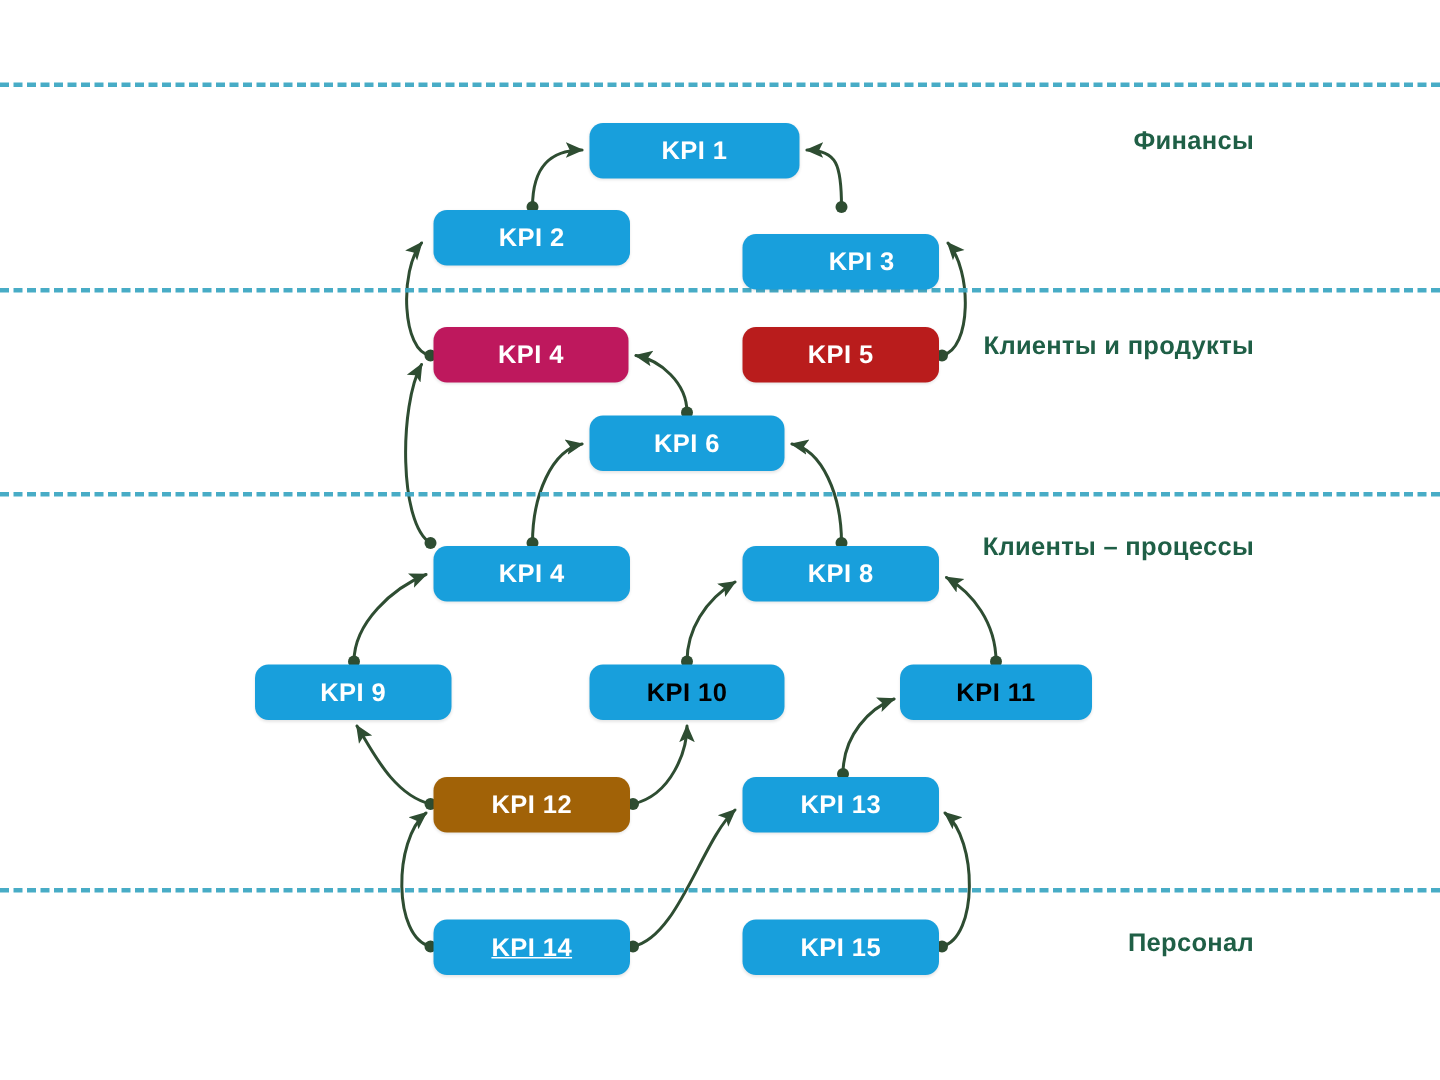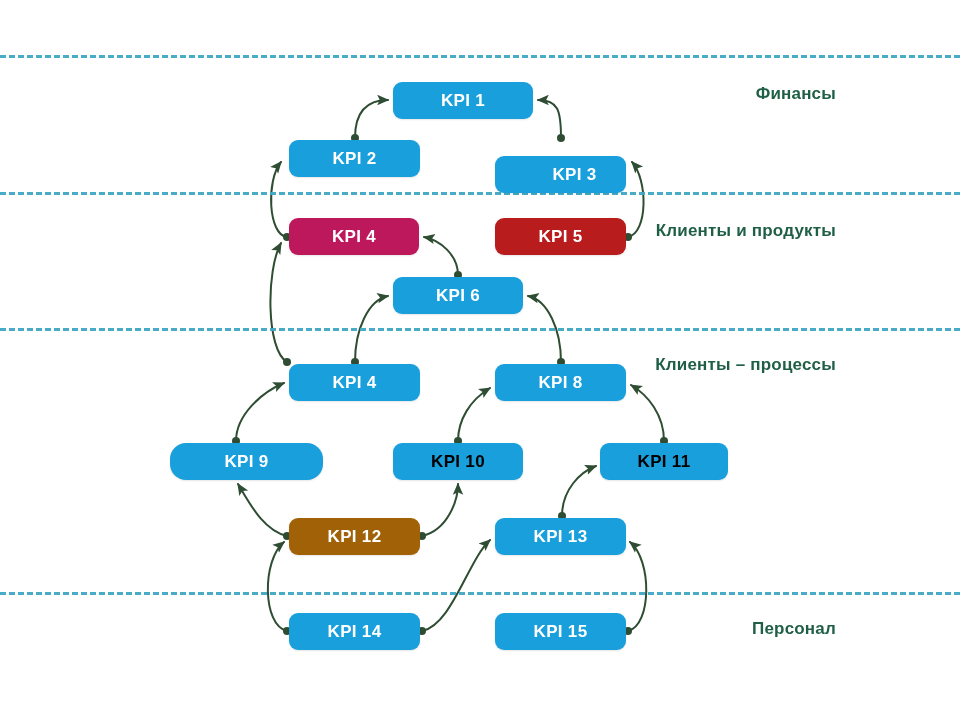--- a/index.html
+++ b/index.html
@@ -134,36 +134,36 @@
       </div>
       <div class="kpi-node" style="left: 393px; top: 277px; width: 130px; height: 37px; background: rgb(24, 159, 220); color: rgb(255, 255, 255);">
         <span>KPI 6</span>
       </div>
       <div class="kpi-node" style="left: 289px; top: 364px; width: 131px; height: 37px; background: rgb(24, 159, 220); color: rgb(255, 255, 255);">
         <span>KPI 4</span>
       </div>
       <div class="kpi-node" style="left: 495px; top: 364px; width: 131px; height: 37px; background: rgb(24, 159, 220); color: rgb(255, 255, 255);">
         <span>KPI 8</span>
       </div>
-      <div class="kpi-node" style="left: 170px; top: 443px; width: 153px; height: 37px; background: rgb(24, 159, 220); color: rgb(255, 255, 255); border-radius: 16px;">
+      <div class="kpi-node" style="left: 170px; top: 443px; width: 131px; height: 37px; background: rgb(24, 159, 220); color: rgb(255, 255, 255);">
         <span>KPI 9</span>
       </div>
       <div class="kpi-node" style="left: 393px; top: 443px; width: 130px; height: 37px; background: rgb(24, 159, 220); color: #000000;">
         <span>KPI 10</span>
       </div>
       <div class="kpi-node" style="left: 600px; top: 443px; width: 128px; height: 37px; background: rgb(24, 159, 220); color: #000000;">
         <span>KPI 11</span>
       </div>
       <div class="kpi-node" style="left: 289px; top: 518px; width: 131px; height: 37px; background: #a16207; color: rgb(255, 255, 255);">
         <span>KPI 12</span>
       </div>
       <div class="kpi-node" style="left: 495px; top: 518px; width: 131px; height: 37px; background: rgb(24, 159, 220); color: rgb(255, 255, 255);">
         <span>KPI 13</span>
       </div>
-      <div class="kpi-node" style="left: 289px; top: 613px; width: 131px; height: 37px; background: rgb(24, 159, 220); color: rgb(255, 255, 255);">
+      <div class="kpi-node" style="left: 289px; top: 613px; width: 131px; height: 37px; background: rgb(24, 159, 220); color: rgb(255, 255, 255); text-decoration: underline;">
         <span>KPI 14</span>
       </div>
       <div class="kpi-node" style="left: 495px; top: 613px; width: 131px; height: 37px; background: rgb(24, 159, 220); color: rgb(255, 255, 255);">
         <span>KPI 15</span>
       </div>
     </div>
 
 </div>
 
 </body></html>

